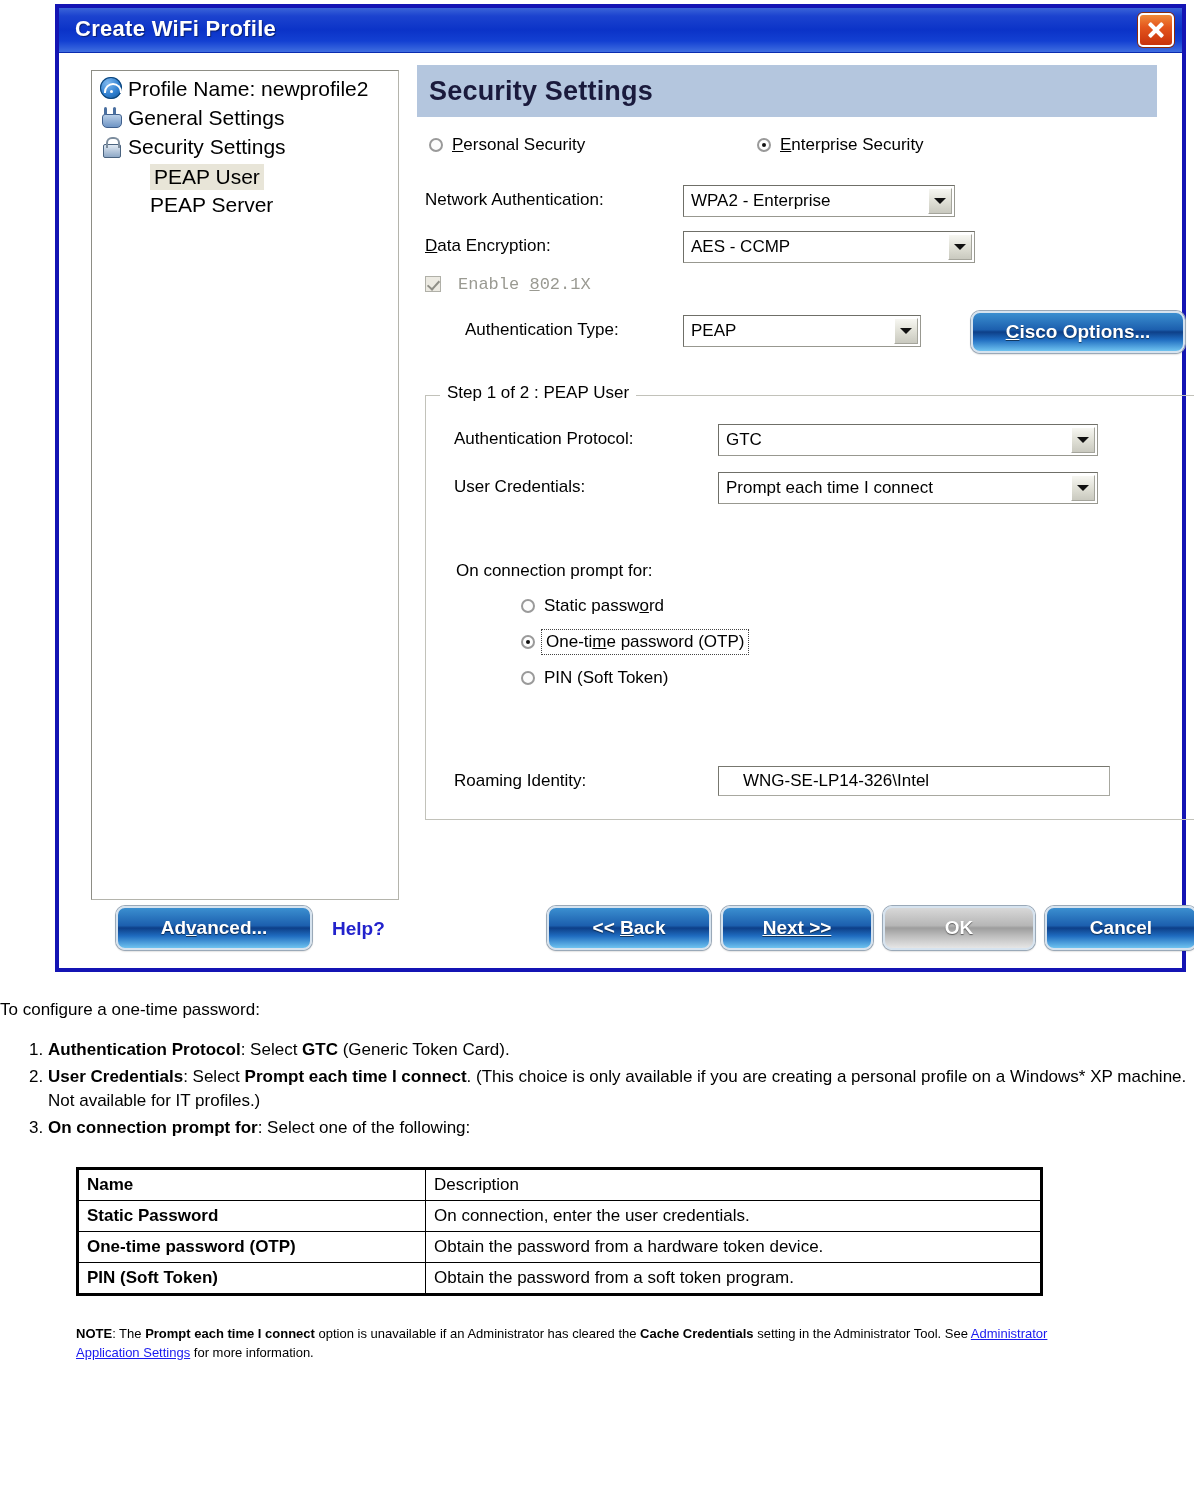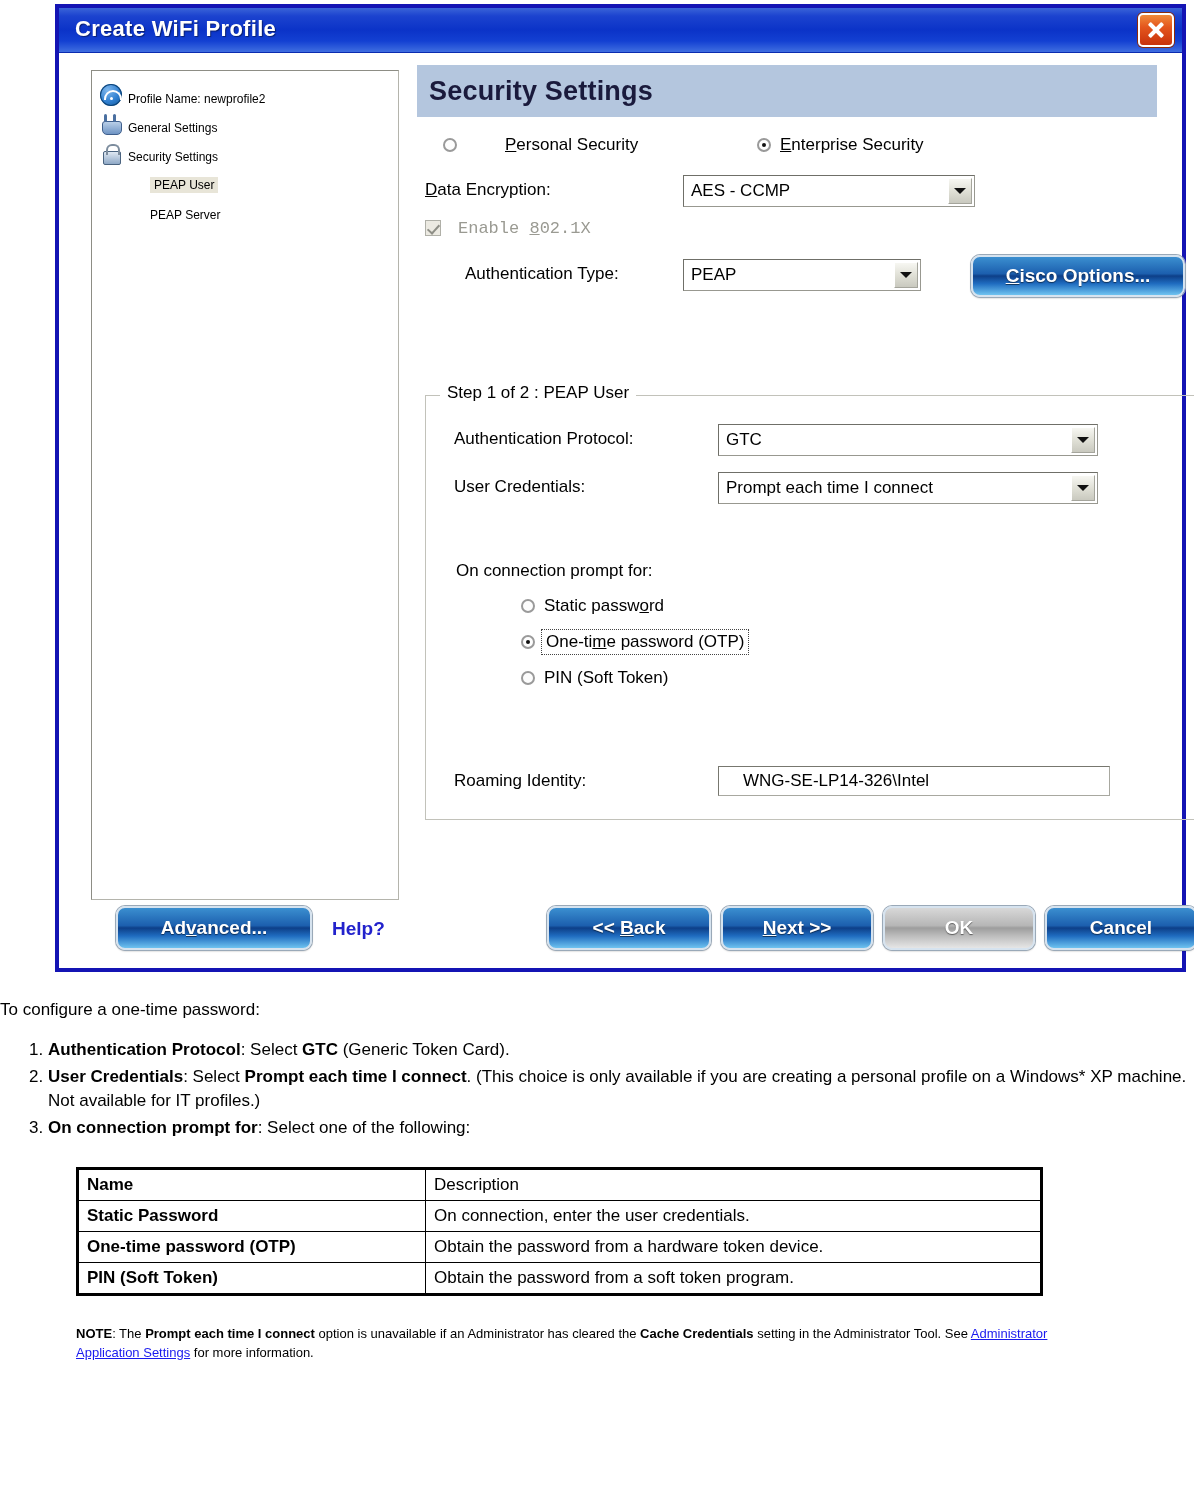--- a/index.html
+++ b/index.html
@@ -86,25 +86,25 @@
     height: 830px;
     background: #ffffff;
     border: 1px solid #b4b4ac;
     border-top-color: #8d8d85;
     border-left-color: #8d8d85;
     box-sizing: border-box;
     padding: 6px 0 0 0;
   }
   .tree-item {
     display: flex;
-    align-items: flex-end;
+    align-items: flex-start;
     height: 29px;
     padding-left: 8px;
     white-space: nowrap;
-    font-size: 12px;
+    font-size: 21px;
   }
   .tree-item .tlabel { margin-left: 6px; }
   .tree-item.indent { padding-left: 52px; }
   .tree-item.selected .tlabel {
     background: #e8e5d8;
     padding: 1px 4px;
   }
   .ico { width: 22px; height: 22px; position: relative; flex: none; }
 
   
@@ -474,30 +474,37 @@
       </div>
     </div>
 
     <div class="content">
 
       <div class="section-header">
         <span class="stitle">Security Settings</span>
       </div>
 
       <div class="radio-row">
-        <label class="radio" style="left:26px;gap:39px;">
+        <label class="radio" style="left:12px;">
           <span class="rdot"></span>
           <span class="rlabel"><span class="u">P</span>ersonal Security</span>
         </label>
         <label class="radio" style="left:340px;">
           <span class="rdot on"></span>
           <span class="rlabel"><span class="u">E</span>nterprise Security</span>
         </label>
       </div>
 
+      <div class="frow" style="margin-top:22px;">
+        <span class="flabel">Network Authentication:</span>
+        <div class="combo" style="left:266px; top:0; width:272px;">
+          <span>WPA2 - Enterprise</span>
+          <span class="arrow"></span>
+        </div>
+      </div>
 
       <div class="frow">
         <span class="flabel"><span class="u">D</span>ata Encryption:</span>
         <div class="combo" style="left:266px; top:0; width:292px;">
           <span>AES - CCMP</span>
           <span class="arrow"></span>
         </div>
       </div>
 
       <div class="cbrow">
@@ -565,21 +572,21 @@
 
     <div class="btnbar">
       <div class="btn-blue" style="position:absolute; left:32px; top:0; width:196px; height:44px;">
         <span>Ad<span class="u">v</span>anced...</span>
       </div>
       <span class="help-link" style="left:248px;">Help?</span>
 
       <div class="btn-blue" style="position:absolute; left:463px; top:0; width:164px; height:44px;">
         <span>&lt;&lt; <span class="u">B</span>ack</span>
       </div>
-      <div class="btn-blue" style="position:absolute; left:637px; top:0; width:152px; height:44px;">
+      <div class="btn-blue" style="position:absolute; left:637px; top:0; width:152px; height:44px;text-decoration:underline;">
         <span><span class="u">N</span>ext &gt;&gt;</span>
       </div>
       <div class="btn-blue disabled" style="position:absolute; left:799px; top:0; width:152px; height:44px;">
         <span>OK</span>
       </div>
       <div class="btn-blue" style="position:absolute; left:961px; top:0; width:152px; height:44px;">
         <span>Cancel</span>
       </div>
     </div>
 

